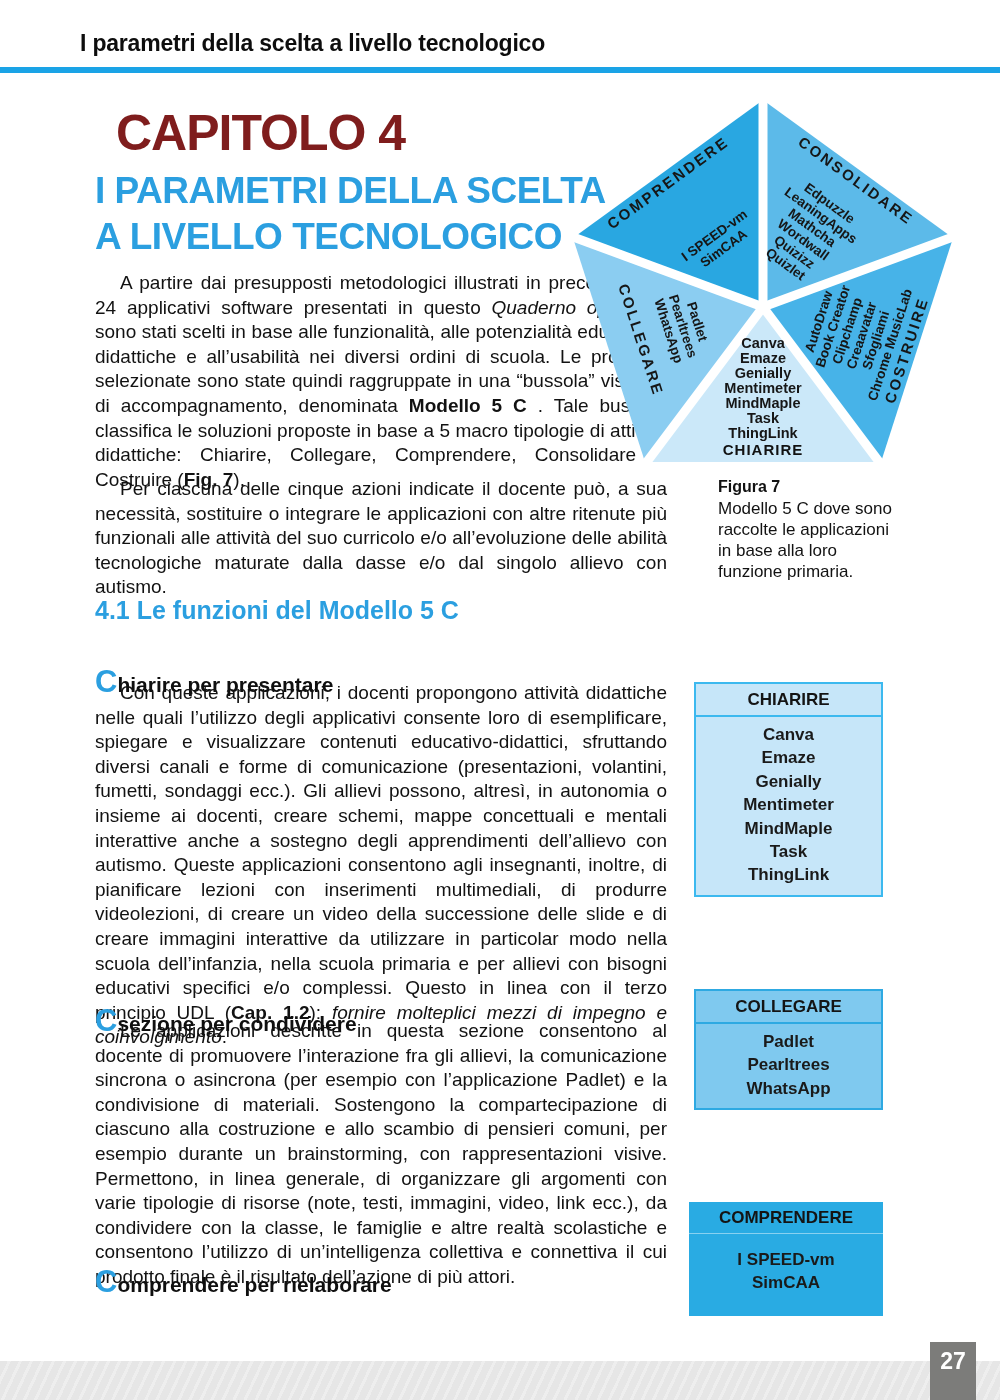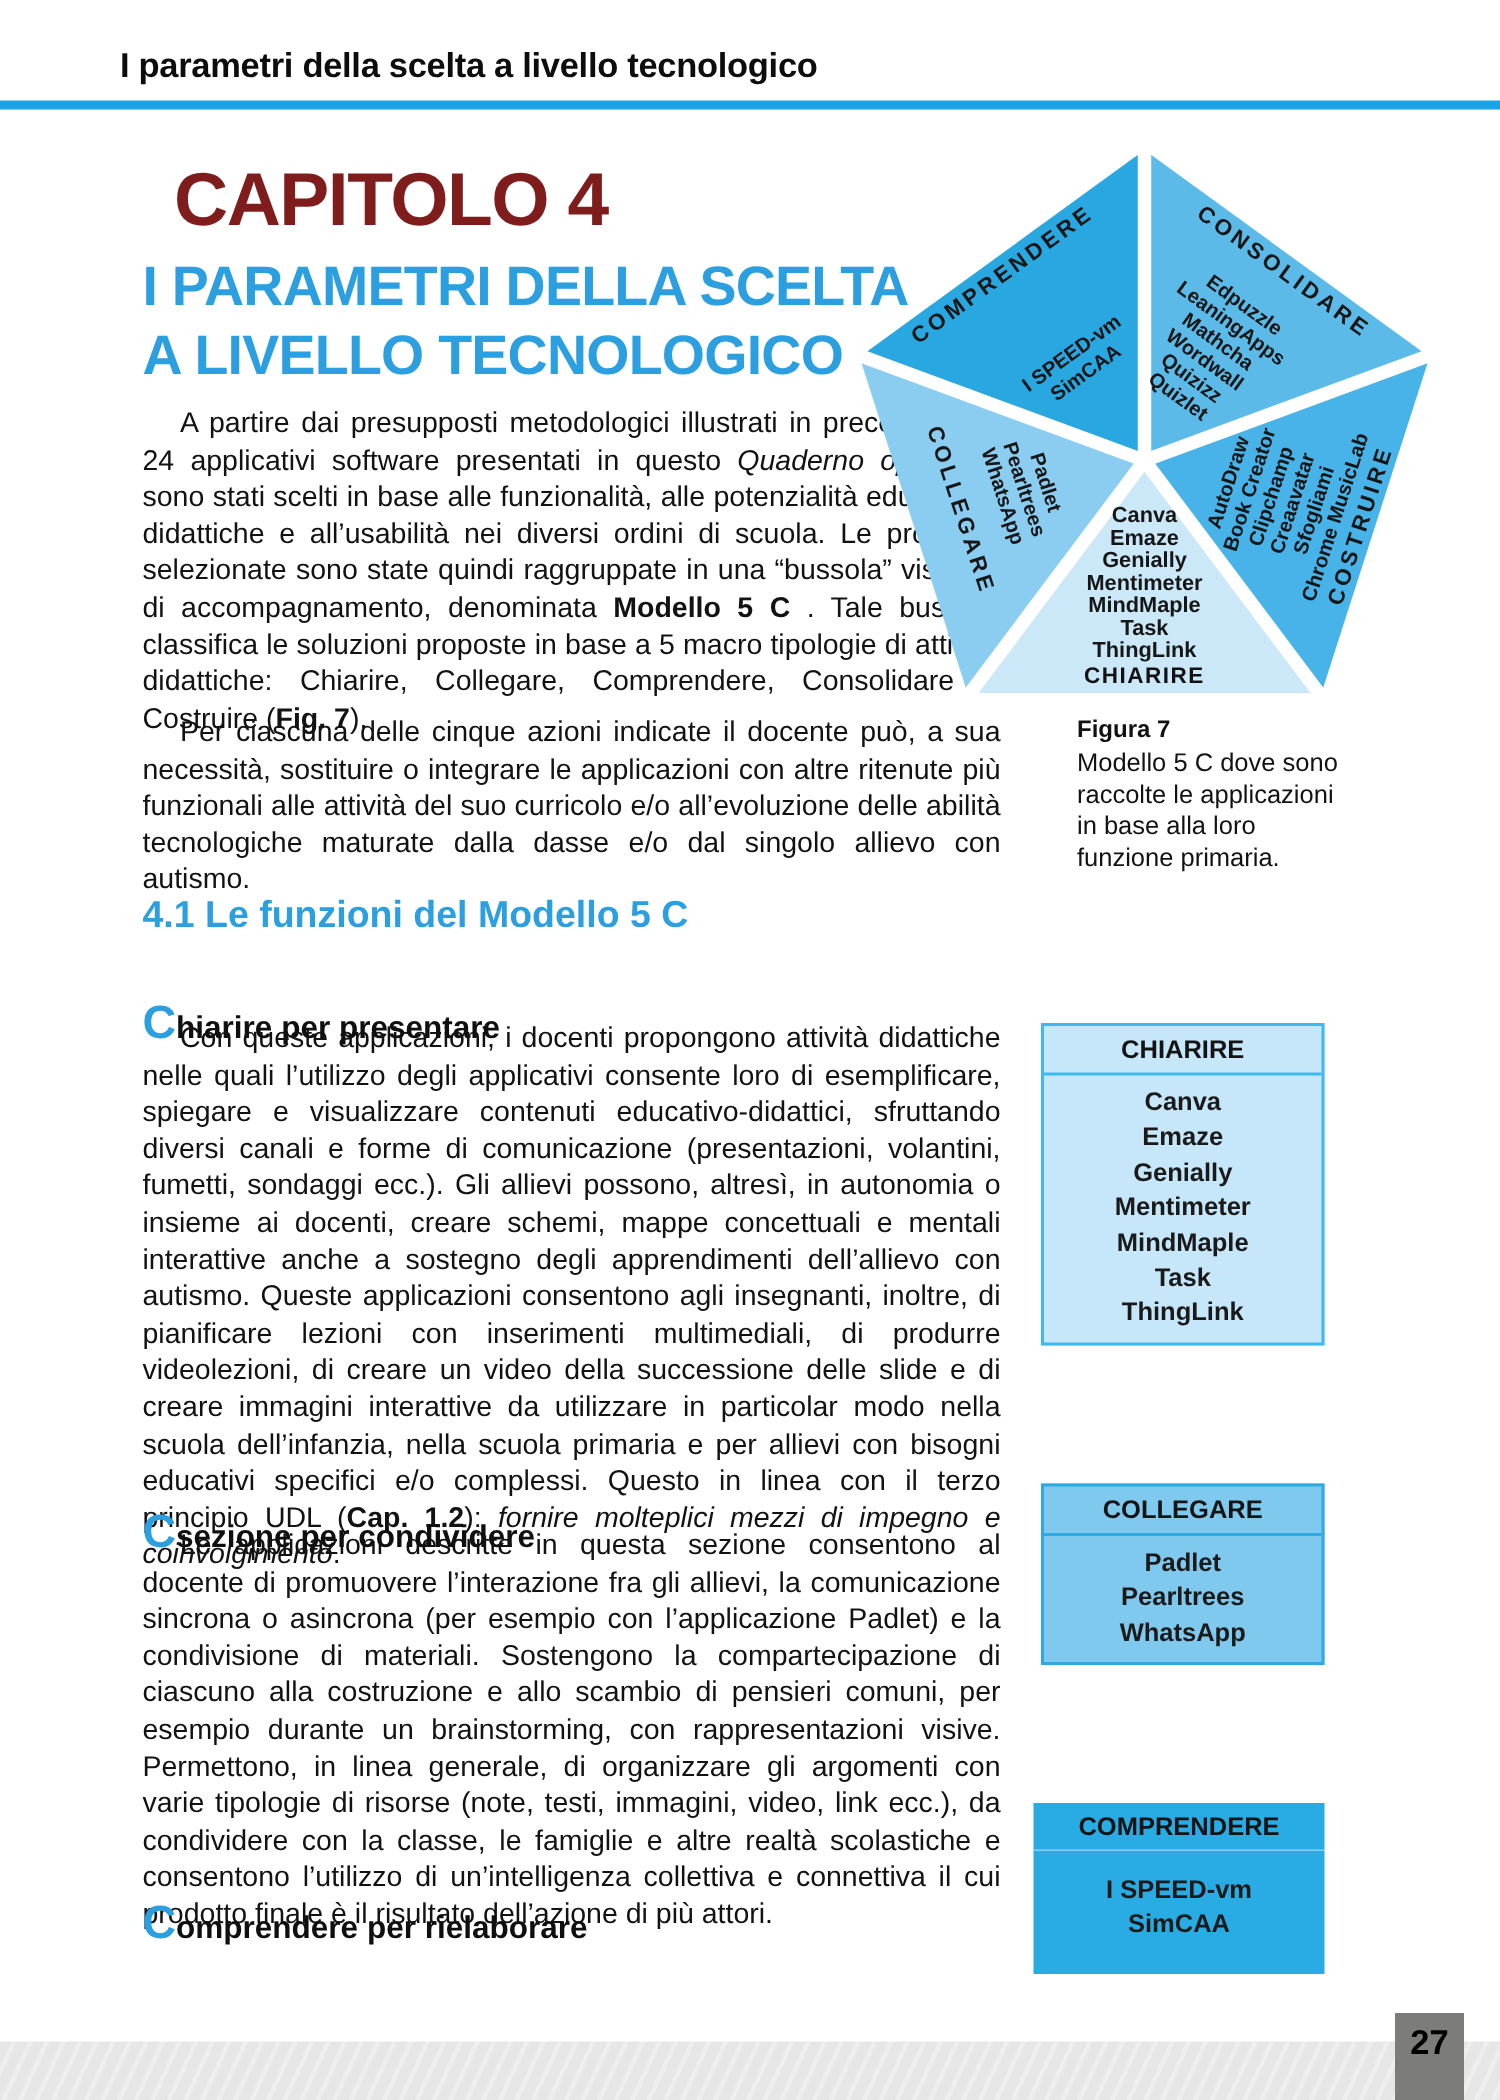--- a/index.html
+++ b/index.html
@@ -34,21 +34,21 @@
   .box-chiarire{left:694px;top:682px;width:189px;min-height:197px;background:#c6e6f9;border:2px solid #3cb9ef;}
   .box-chiarire .bx-title{border-bottom:2px solid #3cb9ef;}
   .box-collegare{left:694px;top:989px;width:189px;min-height:112px;background:#7fc9ef;border:2px solid #2ea9e2;}
   .box-collegare .bx-title{border-bottom:2px solid #2ea9e2;}
   .box-comprendere{left:689px;top:1202px;width:194px;min-height:114px;background:#29abe3;}
   .box-comprendere .bx-title{border-bottom:1px solid rgba(255,255,255,0.45);}
   .box-comprendere .bx-items{padding-top:14px;}
   .footer-band{position:absolute;left:0;top:1361px;width:1000px;height:39px;
         background:repeating-linear-gradient(115deg,#e6e6e6 0 7px,#eeeeee 7px 10px);}
   .page-tab{position:absolute;left:930px;top:1342px;width:46px;height:58px;background:#7c7c7a;
-        color:#000000;font-size:23px;font-weight:bold;text-align:center;padding-top:6px;box-sizing:border-box;}
+        color:#ffffff;font-size:23px;font-weight:bold;text-align:center;padding-top:6px;box-sizing:border-box;}
   .wlabel{font-family:"Liberation Sans",sans-serif;font-weight:bold;font-size:15px;
         letter-spacing:2.5px;fill:#161616;}
   .witem{font-family:"Liberation Sans",sans-serif;font-weight:bold;font-size:13.5px;fill:#161616;}
   .wcenter{font-family:"Liberation Sans",sans-serif;font-weight:bold;font-size:14.5px;fill:#161616;}
   .wcenter-label{font-family:"Liberation Sans",sans-serif;font-weight:bold;font-size:15px;
         letter-spacing:1px;fill:#111;}
   em{font-style:italic;}
   strong{font-weight:bold;}
 </style>
 </head>

